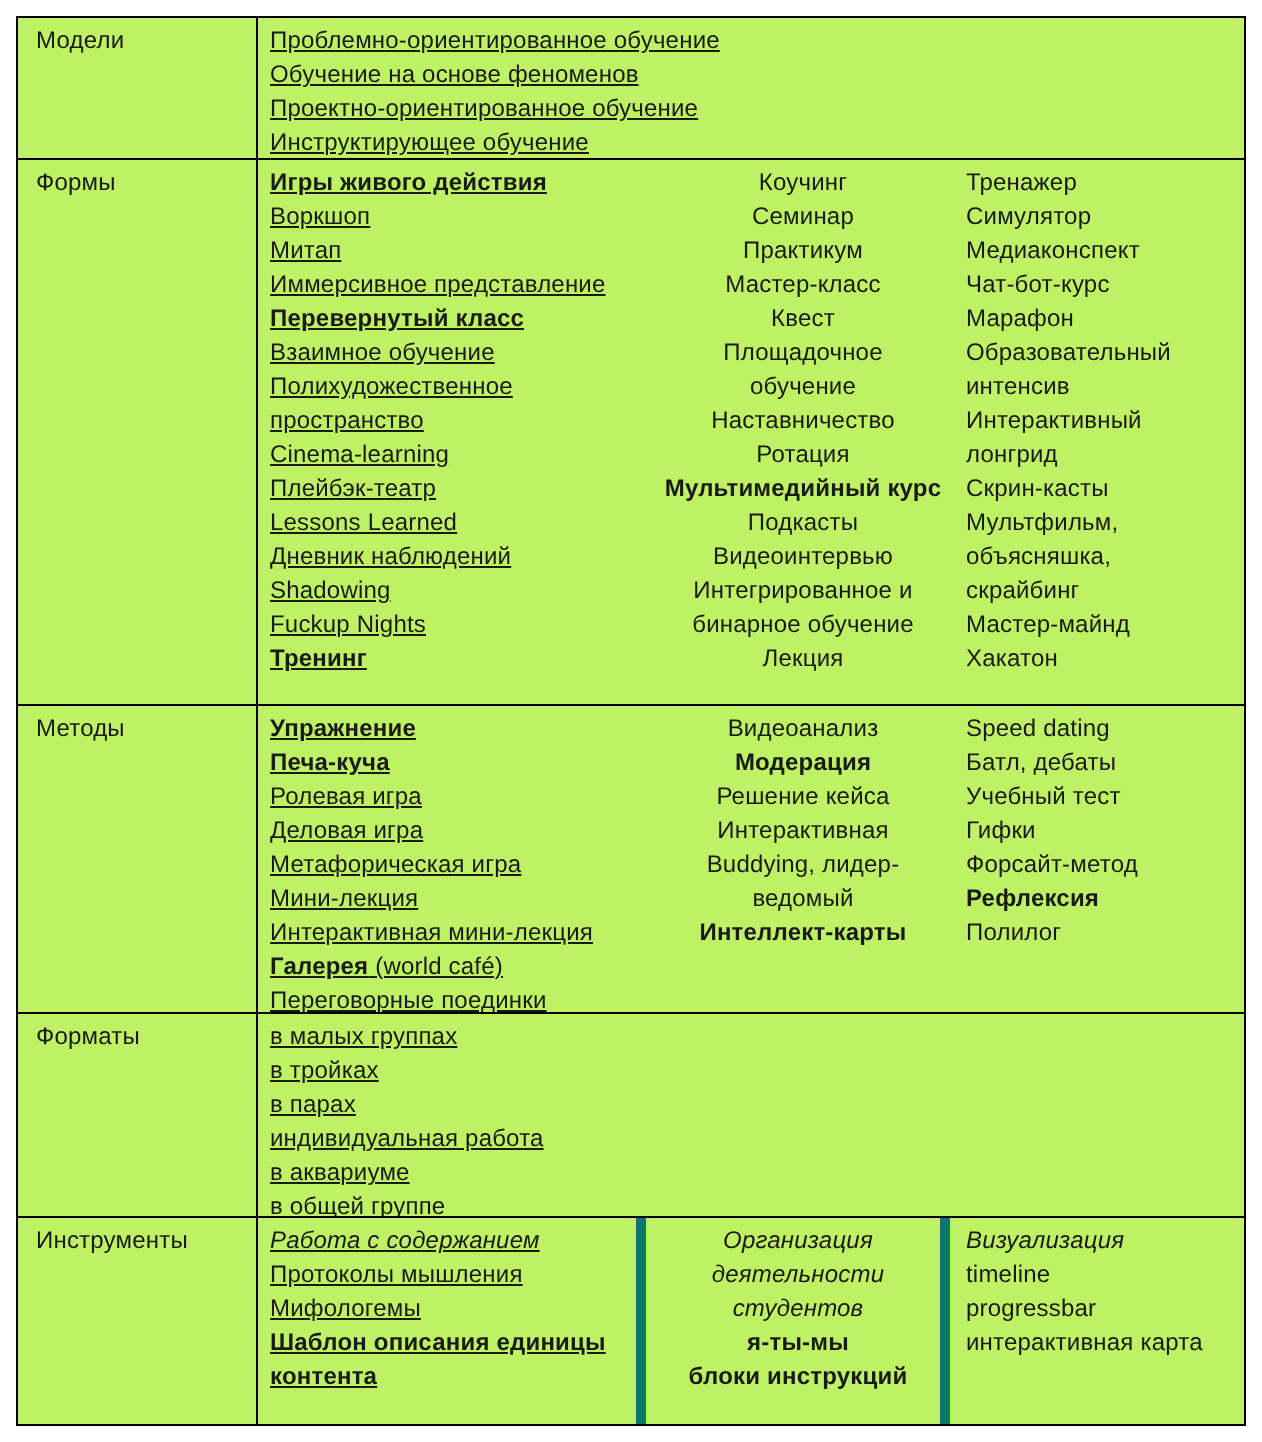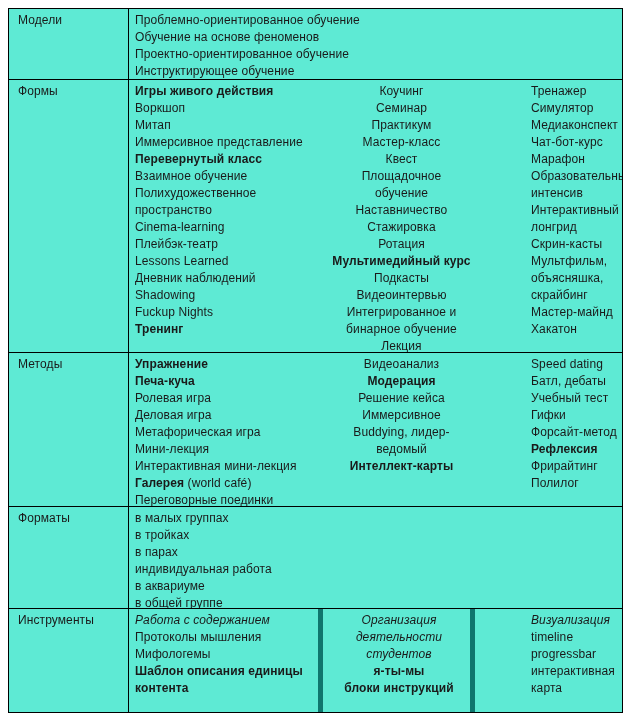--- a/index.html
+++ b/index.html
@@ -8,21 +8,21 @@
     background:#ffffff;
     font-family:"Liberation Sans", sans-serif;
     color:#1a1a1a;
     -webkit-font-smoothing:antialiased;
   }
   .ttable{
     position:absolute;left:8px;top:8px;
     width:615px;height:705px;
     border:1px solid #000;
     box-sizing:border-box;
-    background:#5eead4;
+    background:#bef264;
     overflow:hidden;
   }
   .trow{
     display:flex;
     border-bottom:1px solid #000;
     box-sizing:border-box;
     font-size:12px;line-height:17px;
     letter-spacing:0.1px;
   }
   .row-models{height:71px;}
@@ -32,23 +32,23 @@
   .row-tools{height:103px;border-bottom:none;}
   .lcell{
     width:120px;
     box-sizing:border-box;
     border-right:1px solid #000;
     padding:3px 4px 0 9px;
     flex:0 0 auto;
   }
   .content{flex:1;display:flex;min-width:0;}
   .col{box-sizing:border-box;padding:3px 4px 0 6px;overflow:hidden;}
-  .col0{width:194px;flex:0 0 auto;}
+  .col0{width:194px;flex:0 0 auto;text-decoration:underline;}
   .col1{width:152px;flex:0 0 auto;padding-left:9px;text-align:center;}
-  .col2{flex:1;padding-left:8px;margin-left:48px;}
+  .col2{flex:1;padding-left:8px;}
   .content .col:only-child{width:auto;flex:1;padding-left:6px;}
   .row-tools .col{border-right:5px solid #0f766e;}
   .row-tools .col:last-child{border-right:none;}
   .item{white-space:pre-line;}
   .b{font-weight:bold;}
   .i{font-style:italic;}
   .r{font-weight:normal;font-style:normal;}
 </style>
 </head>
 <body>
@@ -87,21 +87,20 @@
         </div>
         <div class="col col1">
           <div class="item">Коучинг</div>
           <div class="item">Семинар</div>
           <div class="item">Практикум</div>
           <div class="item">Мастер-класс</div>
           <div class="item">Квест</div>
           <div class="item">Площадочное
 обучение</div>
           <div class="item">Наставничество</div>
-          <div class="item">Стажировка</div>
           <div class="item">Ротация</div>
           <div class="item b">Мультимедийный курс</div>
           <div class="item">Подкасты</div>
           <div class="item">Видеоинтервью</div>
           <div class="item">Интегрированное и
 бинарное обучение</div>
           <div class="item">Лекция</div>
         </div>
         <div class="col col2">
           <div class="item">Тренажер</div>
@@ -133,33 +132,32 @@
           <div class="item">Метафорическая игра</div>
           <div class="item">Мини-лекция</div>
           <div class="item">Интерактивная мини-лекция</div>
           <div class="item b">Галерея<span class="r"> (world café)</span></div>
           <div class="item">Переговорные поединки</div>
         </div>
         <div class="col col1">
           <div class="item">Видеоанализ</div>
           <div class="item b">Модерация</div>
           <div class="item">Решение кейса</div>
-          <div class="item">Иммерсивное</div>
+          <div class="item">Интерактивная</div>
           <div class="item">Buddying, лидер-
 ведомый</div>
           <div class="item b">Интеллект-карты</div>
         </div>
         <div class="col col2">
           <div class="item">Speed dating</div>
           <div class="item">Батл, дебаты</div>
           <div class="item">Учебный тест</div>
           <div class="item">Гифки</div>
           <div class="item">Форсайт-метод</div>
           <div class="item b">Рефлексия</div>
-          <div class="item">Фрирайтинг</div>
           <div class="item">Полилог</div>
         </div>
       </div>
     </div>
     <div class="trow row-formats">
       <div class="lcell">Форматы</div>
       <div class="content">
         <div class="col col0">
           <div class="item">в малых группах</div>
           <div class="item">в тройках</div>

